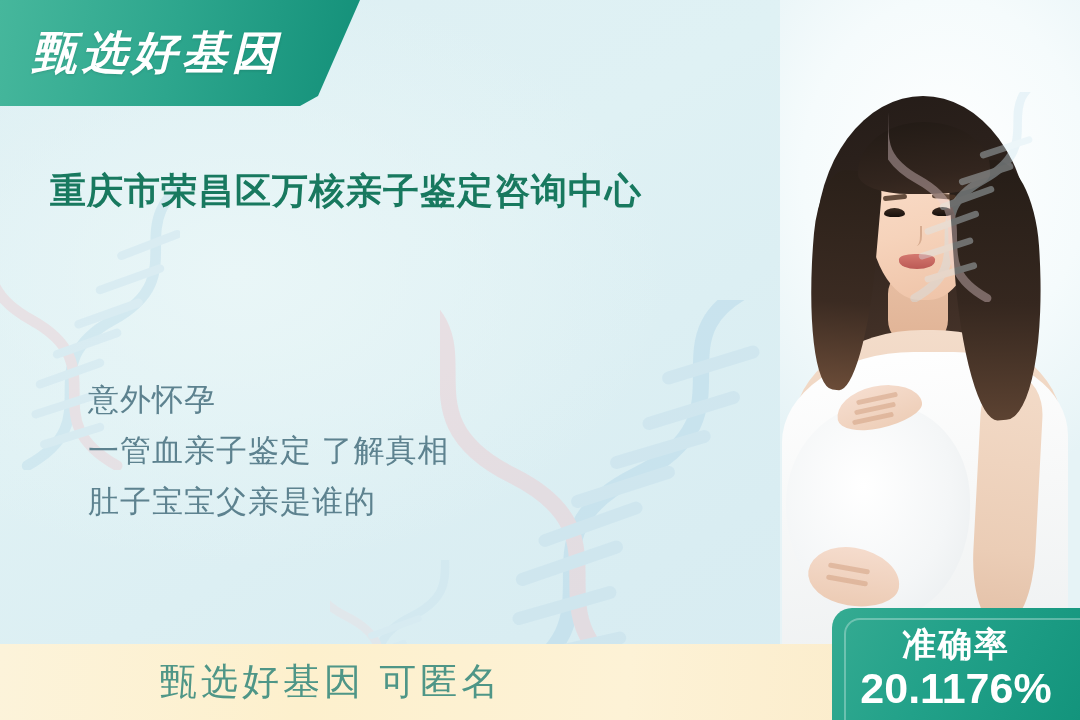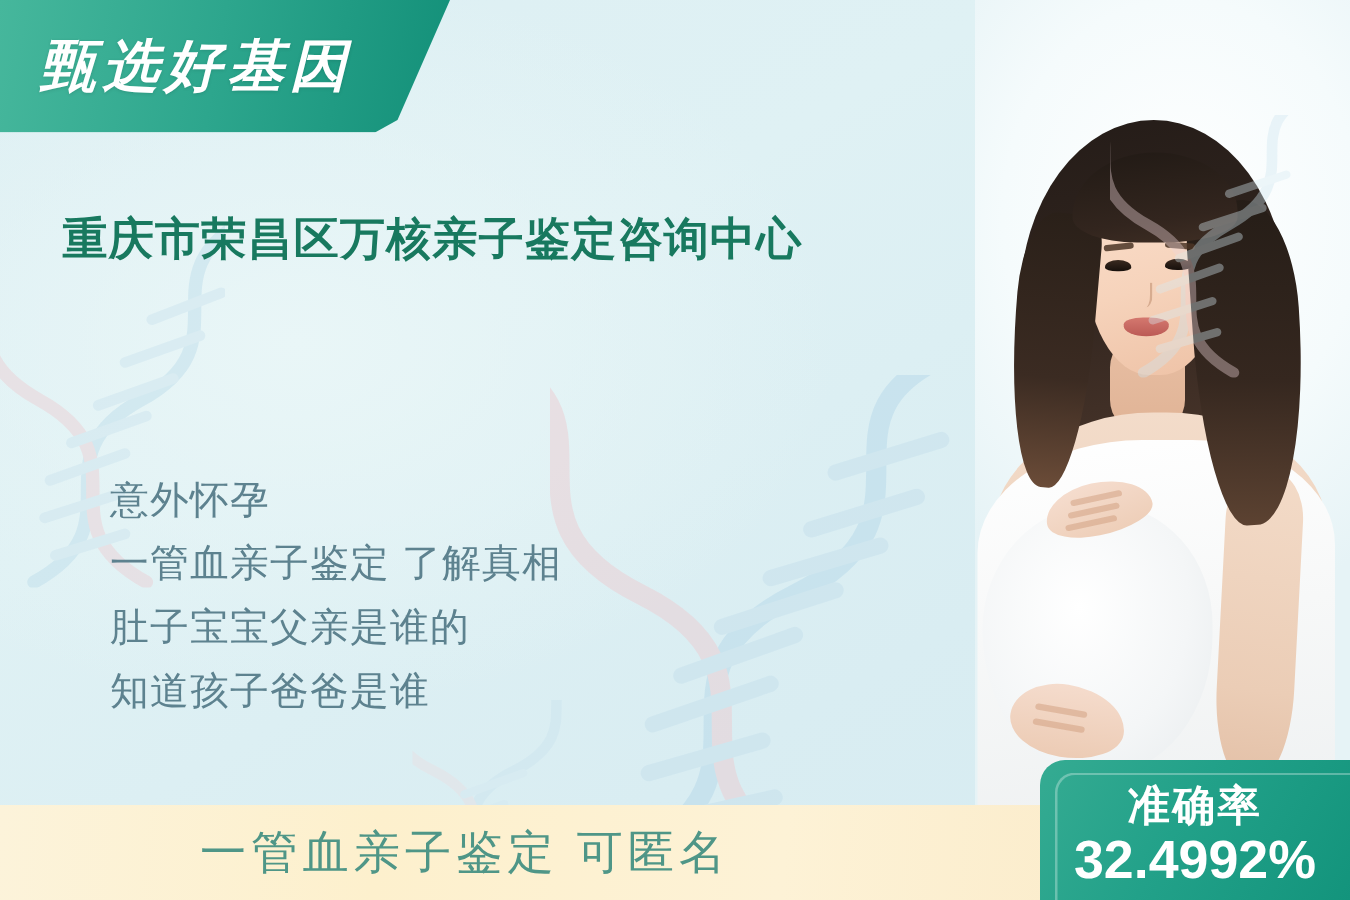--- a/index.html
+++ b/index.html
@@ -369,25 +369,24 @@
   <div class="logo-banner">
     <div class="logo-text">甄选好基因</div>
   </div>
 
   <div class="title">重庆市荣昌区万核亲子鉴定咨询中心</div>
 
   <div class="body-lines">
     <div class="ln">意外怀孕</div>
     <div class="ln">一管血亲子鉴定 了解真相</div>
     <div class="ln">肚子宝宝父亲是谁的</div>
-    <div class="ln">知道孩子爸爸是谁</div>
   </div>
 
   <div class="bottom-strip">
-    <div class="bottom-text">一管血亲子鉴定 可匿名</div>
+    <div class="bottom-text">甄选好基因 可匿名</div>
   </div>
 
   <div class="badge">
     <div class="badge-label">准确率</div>
-    <div class="badge-value">32.4992%</div>
+    <div class="badge-value">20.1176%</div>
   </div>
 
 </div>
 
 </body></html>

